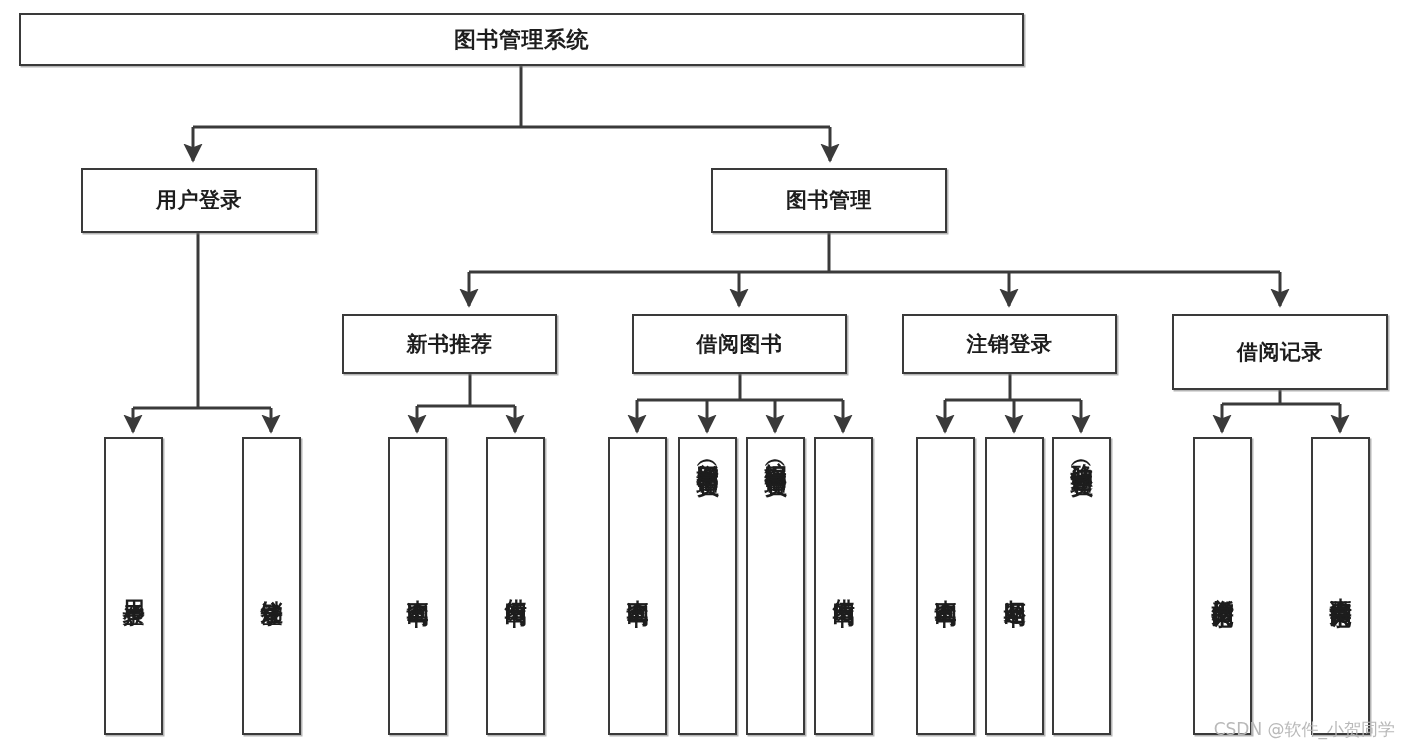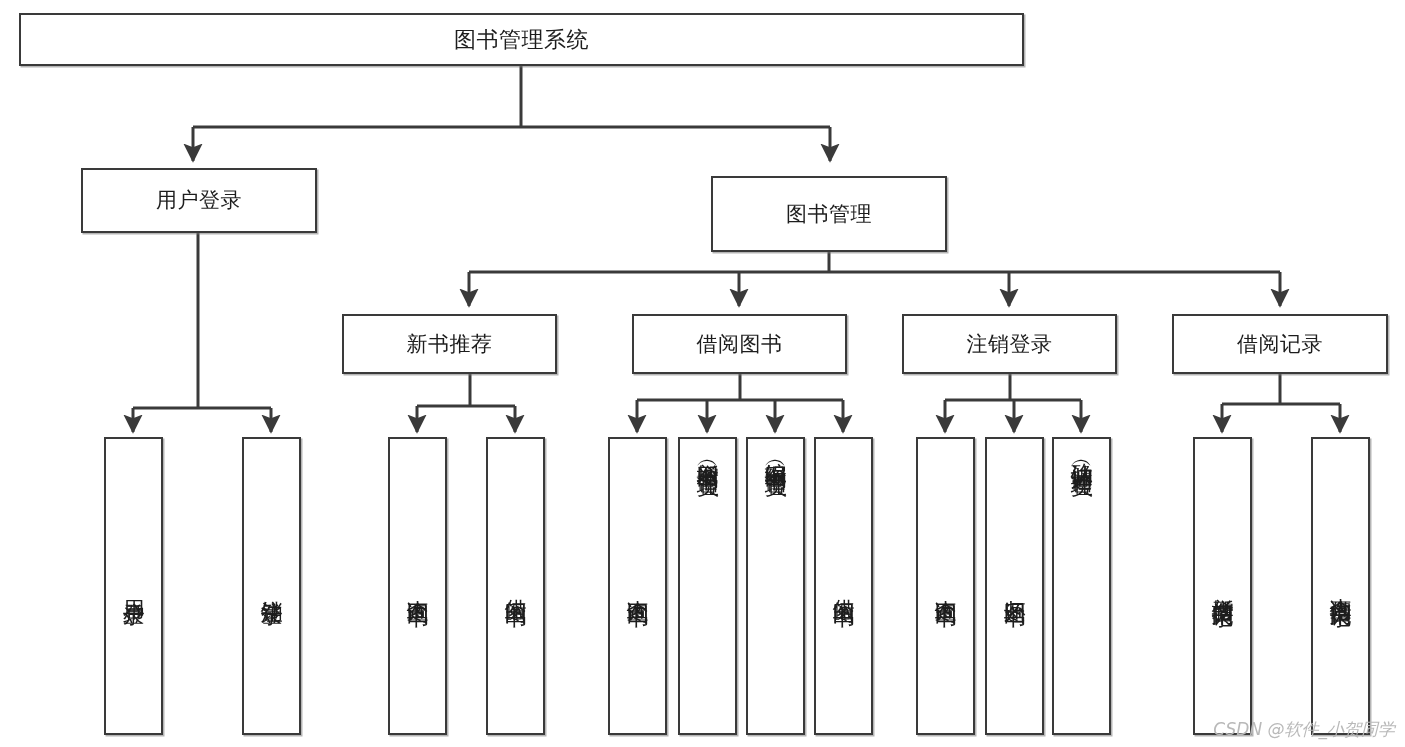--- a/index.html
+++ b/index.html
@@ -34,20 +34,21 @@
     align-items: center;
     justify-content: center;
     color: #1d1d1d;
     z-index: 2;
   }
   .node .lbl {
     display: block;
     text-align: center;
     line-height: 1.18;
     letter-spacing: 0.5px;
+    font-weight: bold;
   }
   
   .node.h .lbl {
     font-size: 21px;
   }
   .node.root .lbl {
     font-size: 22px;
   }
   
   .node.v {
@@ -69,21 +70,20 @@
   }
   .watermark {
     position: absolute;
     right: 10px;
     bottom: 6px;
     font-size: 17px;
     color: #b9b9b9;
     white-space: nowrap;
     z-index: 5;
     font-family: "DejaVu Sans", "Liberation Sans", sans-serif;
-    font-style: italic;
   }
 </style>
 </head>
 <body>
 
 <div id="canvas">
 
   <svg id="edges" viewBox="0 0 1405 747" xmlns="http://www.w3.org/2000/svg">
     <defs>
       <marker id="arrow" viewBox="0 0 12 12" refX="10" refY="6" markerWidth="7" markerHeight="7" orient="auto-start-reverse">
@@ -136,34 +136,34 @@
     </g>
   </svg>
 
   <div class="node h root" style="left:19px; top:13px; width:1005px; height:53px;">
     <span class="lbl">图书管理系统</span>
   </div>
 
   <div class="node h" style="left:81px; top:168px; width:236px; height:65px;">
     <span class="lbl">用户登录</span>
   </div>
-  <div class="node h" style="left:711px; top:176px; width:236px; height:76px;">
+  <div class="node h" style="left:711px; top:168px; width:236px; height:65px;">
     <span class="lbl">图书管理</span>
   </div>
 
   <div class="node h" style="left:342px; top:314px; width:215px; height:60px;">
     <span class="lbl">新书推荐</span>
   </div>
   <div class="node h" style="left:632px; top:314px; width:215px; height:60px;">
     <span class="lbl">借阅图书</span>
   </div>
   <div class="node h" style="left:902px; top:314px; width:215px; height:60px;">
     <span class="lbl">注销登录</span>
   </div>
-  <div class="node h" style="left:1172px; top:314px; width:216px; height:60px;">
+  <div class="node h" style="left:1172px; top:314px; width:216px; height:76px;">
     <span class="lbl">借阅记录</span>
   </div>
 
   <div class="node v centered" style="left:104px; top:437px; width:59px; height:298px;">
     <span class="lbl">用户登录</span>
   </div>
   <div class="node v centered" style="left:242px; top:437px; width:59px; height:298px;">
     <span class="lbl">注销登录</span>
   </div>
 

